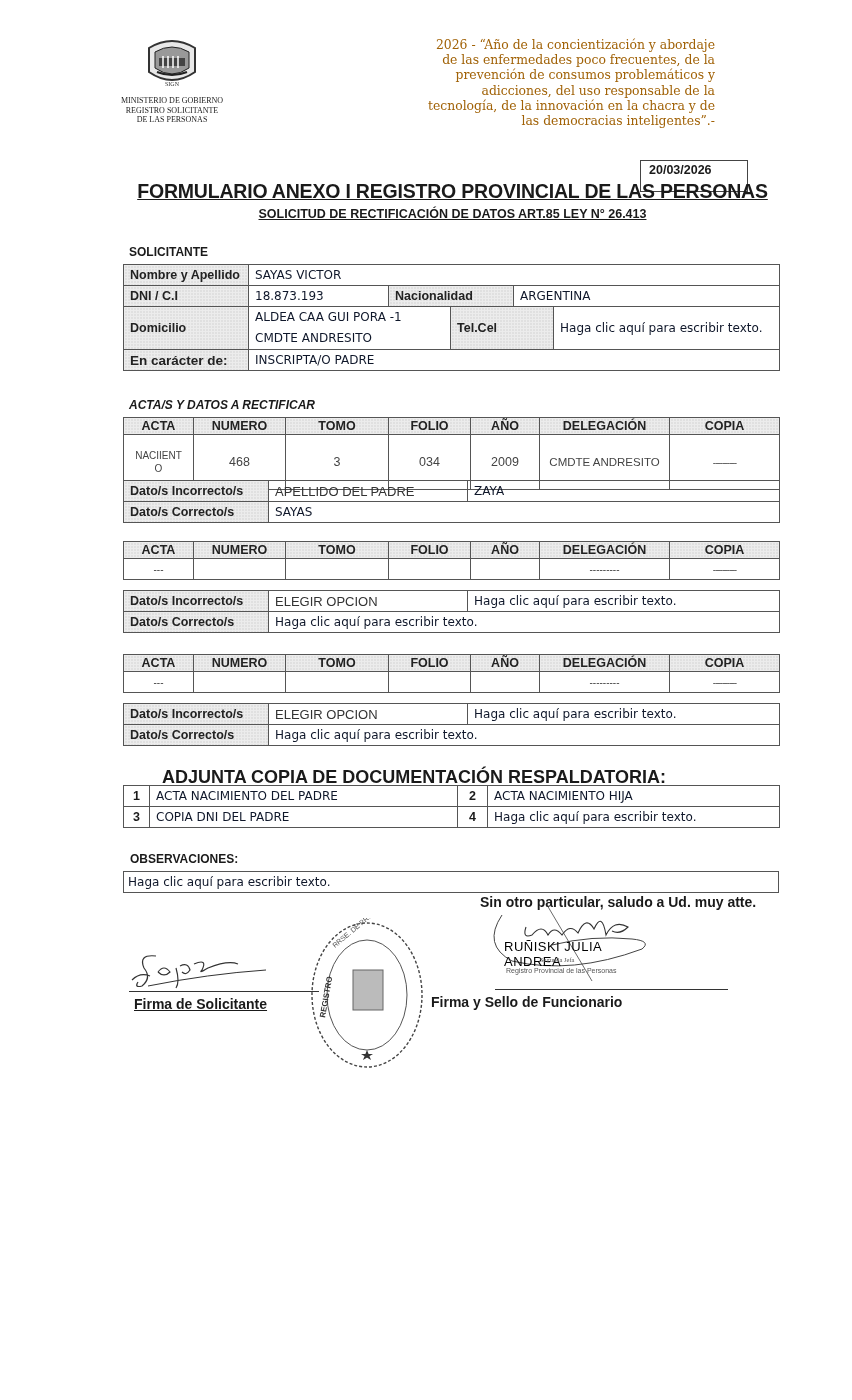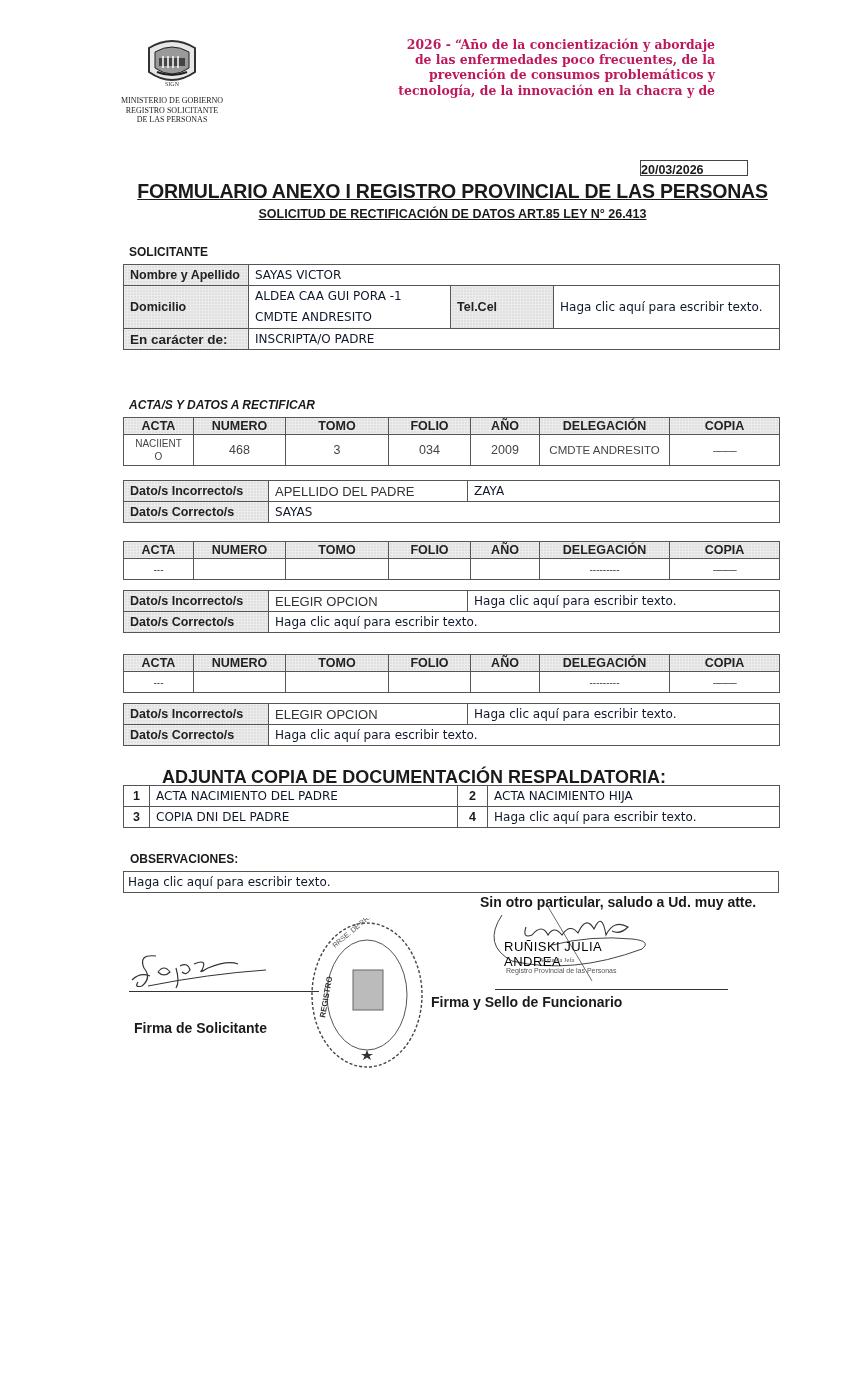--- a/index.html
+++ b/index.html
@@ -8,25 +8,25 @@
     font-family: "Liberation Sans", sans-serif; color: #1a1a1a;
   }
   .abs { position: absolute; }
   
   .logo { left: 112px; top: 32px; width: 120px; text-align: center; }
   .logo-emblem { width: 58px; height: 58px; margin: 0 auto; position: relative; }
   .logo-text { font-family: "Liberation Serif", serif; font-size: 8px; line-height: 9.5px; color: #222; margin-top: 6px; }
   
   .motto {
     left: 375px; top: 37px; width: 340px; text-align: right;
-    font-family: "DejaVu Serif", serif; font-weight: bold; font-size: 12.4px; line-height: 15.2px; color: #be185d;
+    font-family: "DejaVu Serif", serif; font-weight: normal; font-size: 12.4px; line-height: 15.2px; color: #a16207;
   }
   .date-box {
-    left: 640px; top: 160px; width: 108px; height: 16px; border: 1px solid #444;
-    font-weight: bold; font-size: 12.5px; line-height: 18px; padding-left: 0; box-sizing: border-box;
+    left: 640px; top: 160px; width: 108px; height: 32px; border: 1px solid #444;
+    font-weight: bold; font-size: 12.5px; line-height: 18px; padding-left: 8px; box-sizing: border-box;
   }
   .main-title {
     left: 0; width: 905px; top: 180px; text-align: center; font-weight: bold; font-size: 19.5px;
     text-decoration: underline; letter-spacing: -0.2px;
   }
   .sub-title {
     left: 0; width: 905px; top: 207px; text-align: center; font-weight: bold; font-size: 12.5px;
     text-decoration: underline;
   }
   .section-title { font-weight: bold; font-size: 12px; }
@@ -69,21 +69,23 @@
     <div>MINISTERIO DE GOBIERNO</div>
     <div>REGISTRO SOLICITANTE</div>
     <div>DE LAS PERSONAS</div>
   </div>
 </div>
 
 <div class="abs motto">
   <div>2026 - “Año de la concientización y abordaje</div>
   <div>de las enfermedades poco frecuentes, de la</div>
   <div>prevención de consumos problemáticos y</div>
+  <div>adicciones, del uso responsable de la</div>
   <div>tecnología, de la innovación en la chacra y de</div>
+  <div>las democracias inteligentes”.-</div>
 </div>
 
 <div class="abs date-box">20/03/2026</div>
 <div class="abs main-title">FORMULARIO ANEXO I REGISTRO PROVINCIAL DE LAS PERSONAS</div>
 <div class="abs sub-title">SOLICITUD DE RECTIFICACIÓN DE DATOS ART.85 LEY N° 26.413</div>
 
 <div class="abs section-title" style="left:129px; top:245px;">SOLICITANTE</div>
 <table class="form" style="left:123px; top:264px; width:656px;">
   <colgroup>
       <col style="width:125px">
@@ -92,20 +94,26 @@
       <col style="width:63px">
       <col style="width:40px">
       <col style="width:226px">
     </colgroup>
   <tbody>
       <tr>
     <td class="lbl">Nombre y Apellido</td>
     <td class="val" colspan="5">SAYAS VICTOR</td>
   </tr>
   <tr>
+    <td class="lbl">DNI / C.I</td>
+    <td class="val">18.873.193</td>
+    <td class="lbl" colspan="2">Nacionalidad</td>
+    <td class="val" colspan="2">ARGENTINA</td>
+  </tr>
+  <tr>
     <td class="lbl" style="height:42px">Domicilio</td>
     <td class="val" colspan="2" style="line-height:21px">
       <div>ALDEA CAA GUI PORA -1</div>
       <div>CMDTE ANDRESITO</div>
     </td>
     <td class="lbl" colspan="2">Tel.Cel</td>
     <td class="val">Haga clic aquí para escribir texto.</td>
   </tr>
   <tr>
     <td class="lbl" style="font-size:13.5px">En carácter de:</td>
@@ -131,21 +139,21 @@
         <tr class="hdr">
           <td class="lbl">ACTA</td>
           <td class="lbl">NUMERO</td>
           <td class="lbl">TOMO</td>
           <td class="lbl">FOLIO</td>
           <td class="lbl">AÑO</td>
           <td class="lbl">DELEGACIÓN</td>
           <td class="lbl">COPIA</td>
         </tr>
         <tr>
-          <td class="valc" style="height:30px; font-size:10px; line-height:13px; padding:0 2px;">
+          <td class="valc" style="height:30px; font-size:10px; line-height:13px; padding:12px 2px;">
             <div>NACIIENT</div>
             <div>O</div>
           </td>
           <td class="valc">468</td>
           <td class="valc">3</td>
           <td class="valc">034</td>
           <td class="valc">2009</td>
           <td class="valc" style="font-size:11.5px">CMDTE ANDRESITO</td>
           <td class="dash">----------</td>
         </tr>
@@ -309,21 +317,21 @@
 <div class="abs" style="left:480px; top:894px; font-weight:bold; font-size:14px;">Sin otro particular, saludo a Ud. muy atte.</div>
 
 <div class="abs" style="left:128px; top:942px; width:140px; height:48px;">
   <svg width="140" height="48" viewBox="0 0 140 48">
     <path d="M4 38 Q12 30 22 34 M28 14 Q10 12 16 26 Q24 36 14 44 Q6 46 10 40" stroke="#333" fill="none" stroke-width="1.2"></path>
     <path d="M30 30 Q36 22 42 30 Q36 36 30 30 M48 26 Q52 40 48 46 M52 24 Q60 20 62 28 Q58 34 54 30 M66 22 Q80 16 74 28 Q70 32 80 26 Q100 18 110 22" stroke="#333" fill="none" stroke-width="1.2"></path>
     <path d="M20 44 Q80 32 138 28" stroke="#333" fill="none" stroke-width="1"></path>
   </svg>
 </div>
 <div class="abs sig-line" style="left:129px; top:991px; width:190px;"></div>
-<div class="abs sig-label" style="left:134px; top:1020px;">Firma de Solicitante</div>
+<div class="abs sig-label" style="left:134px; top:996px;text-decoration:underline;">Firma de Solicitante</div>
 
 <div class="abs" style="left:305px; top:918px; width:125px; height:155px;">
   <svg width="125" height="155" viewBox="0 0 125 155">
     <ellipse cx="62" cy="77" rx="55" ry="72" fill="none" stroke="#444" stroke-width="1.4" stroke-dasharray="3 2"></ellipse>
     <ellipse cx="62" cy="77" rx="40" ry="55" fill="none" stroke="#555" stroke-width="1"></ellipse>
     <rect x="48" y="52" width="30" height="40" fill="#bbb" stroke="#666"></rect>
     <path d="M62 132 l4 10 l-10 -6 h12 l-10 6 z" fill="#333"></path>
     <text x="20" y="100" font-size="8" font-weight="bold" fill="#333" transform="rotate(-80 20 100)" font-family="Liberation Sans, sans-serif">REGISTRO</text>
     <text x="30" y="30" font-size="7" fill="#555" transform="rotate(-40 30 30)" font-family="Liberation Sans, sans-serif">RRSE. DE PROVINCIAL</text>
   </svg>

